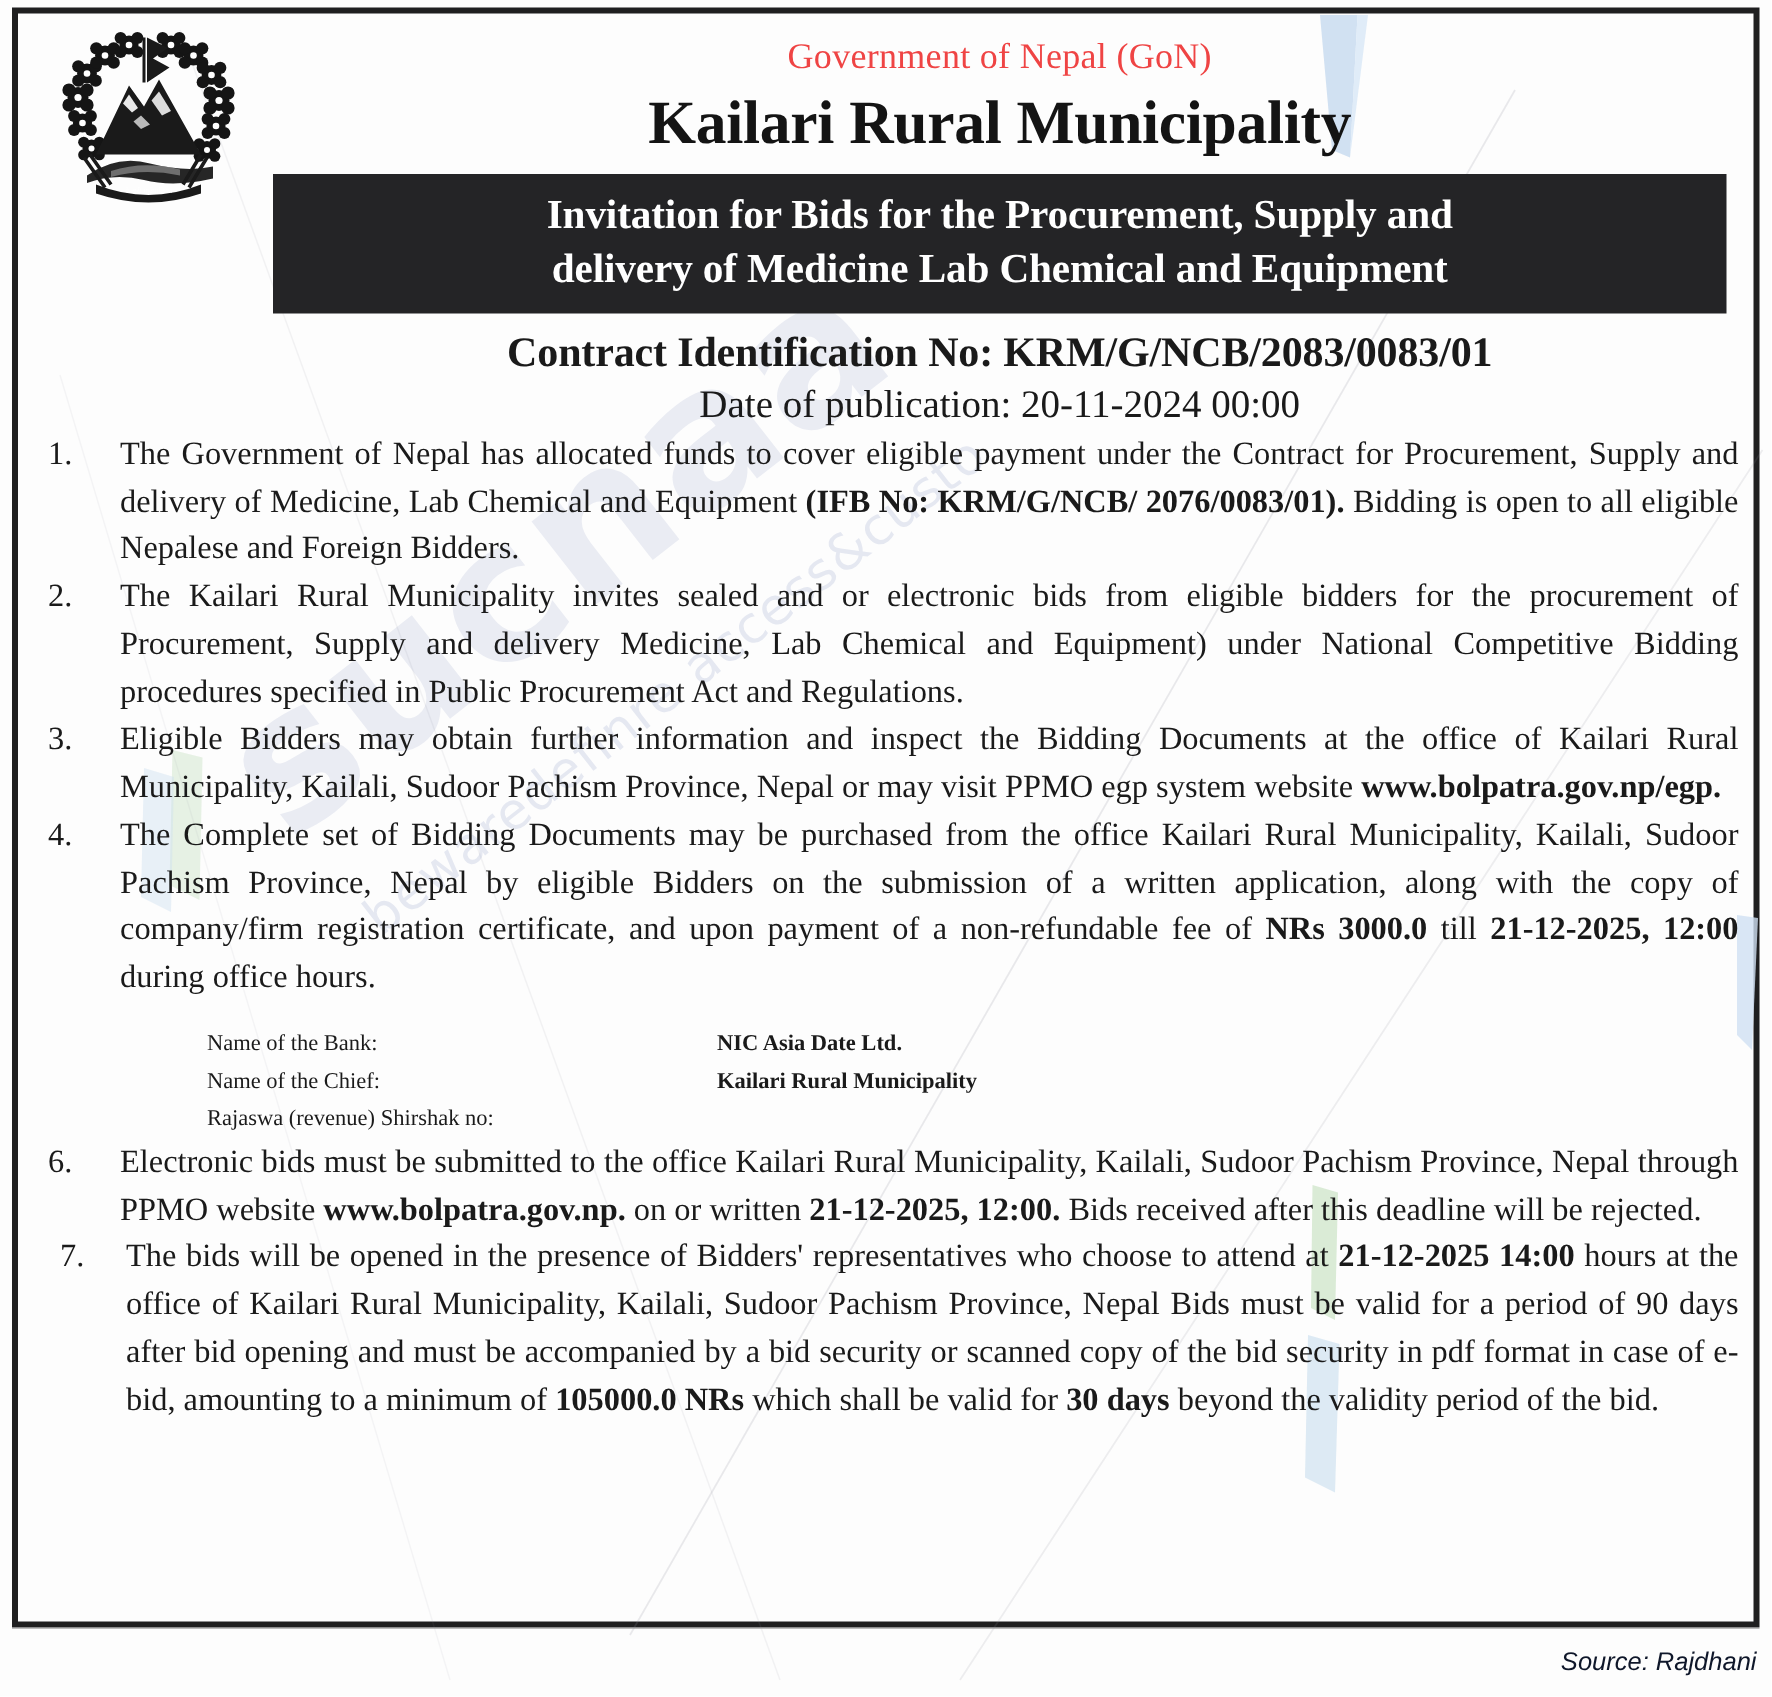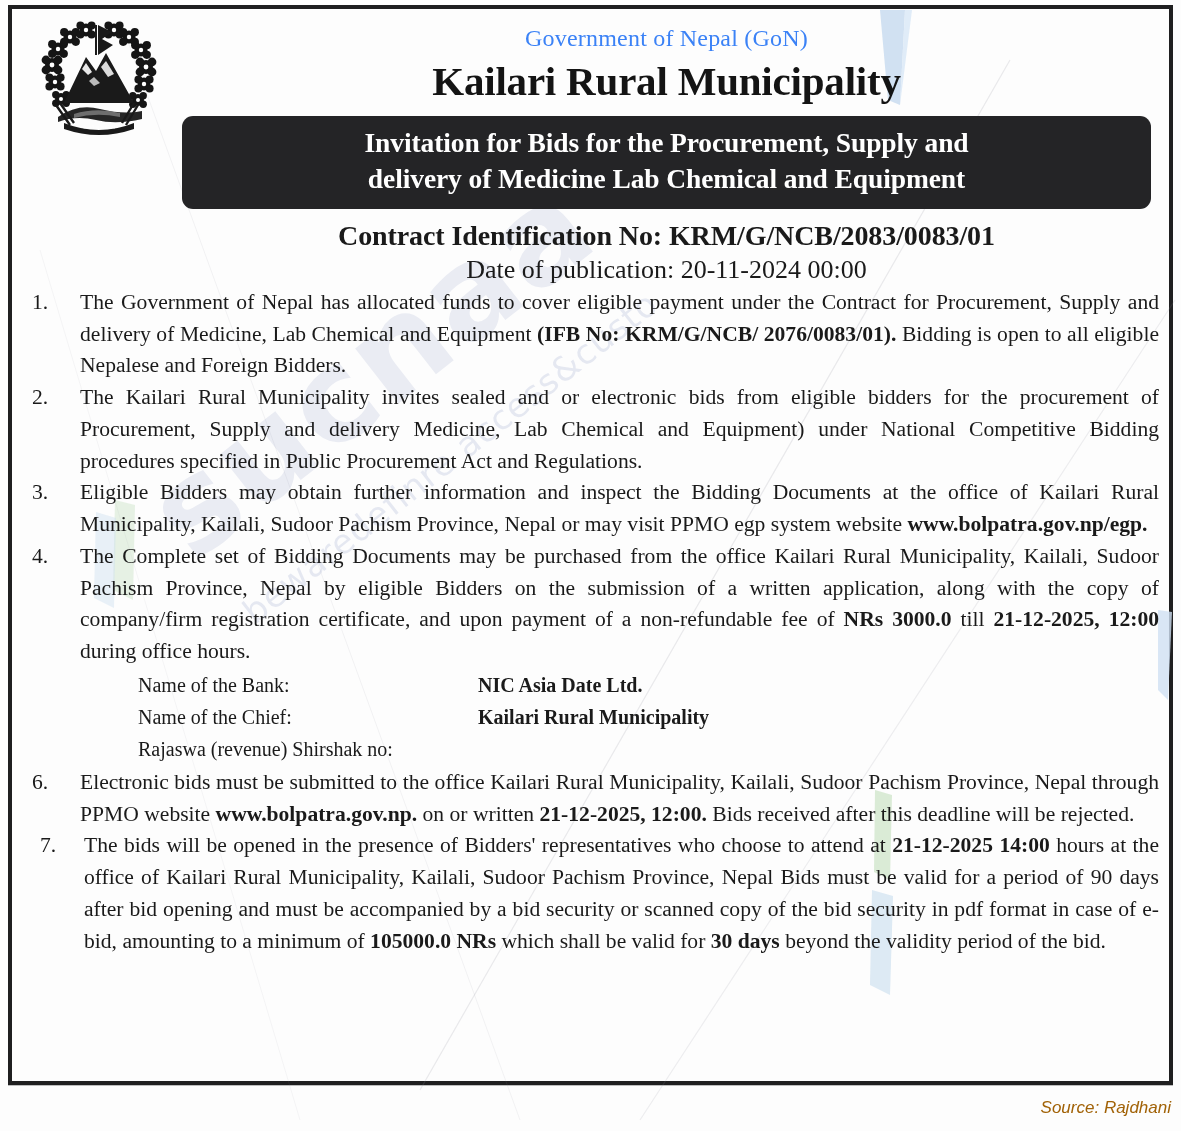--- a/index.html
+++ b/index.html
@@ -100,42 +100,41 @@
     margin-left: 160px;
     margin-right: 8px;
     text-align: center;
   }
 
   .gov-line {
     font-size: 24px;
     letter-spacing: 0.2px;
     line-height: 1.1;
     padding-top: 14px;
-    color: #3b82f6;
+    color: #ef4444;
   }
 
   .muni-name {
     font-size: 41px;
     font-weight: 700;
     line-height: 1.18;
     margin-top: 6px;
     letter-spacing: -0.2px;
     color: #141414;
   }
 
   .banner {
     background: #242426;
     color: #ffffff;
     margin: 10px 0 0 0;
     padding: 9px 18px 11px 18px;
     font-size: 27.5px;
     font-weight: 700;
     line-height: 1.33;
     letter-spacing: -0.1px;
-    border-radius: 11px;
   }
 
   .contract-id {
     font-size: 28px;
     font-weight: 700;
     margin-top: 11px;
     letter-spacing: -0.1px;
   }
   .pub-date {
     font-size: 26px;
@@ -168,23 +167,23 @@
     font-weight: 400;
   }
   li.clause.indent-7 { padding-left: 62px; }
   li.clause.indent-7 > .num { left: 18px; }
 
   b, strong { font-weight: 700; }
 
   
   .bank-table {
     margin-left: 58px;
-    margin-top: 2px;
+    margin-top: 16px;
     border-collapse: collapse;
-    font-size: 20px;
+    font-size: 15px;
   }
   .bank-table td {
     padding: 1px 0 2px 0;
     line-height: 1.47;
     vertical-align: top;
   }
   .bank-table td.lbl {
     width: 340px;
     font-weight: 400;
   }
@@ -200,21 +199,21 @@
     padding-right: 6px;
   }
 
   .source-line {
     position: absolute;
     right: 10px;
     top: 1098px;
     font-family: "Liberation Sans", "DejaVu Sans", sans-serif;
     font-style: italic;
     font-size: 17px;
-    color: #a16207;
+    color: #0f172a;
     z-index: 4;
   }
 </style>
 </head>
 <body>
 
 <div id="notice-root">
 
   <div class="wm-layer">
     <svg width="1181" height="1131" viewBox="0 0 1181 1131">

